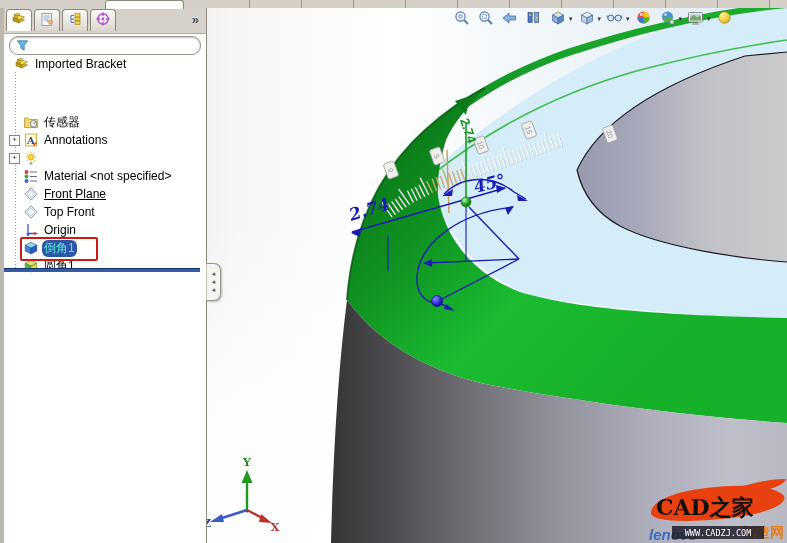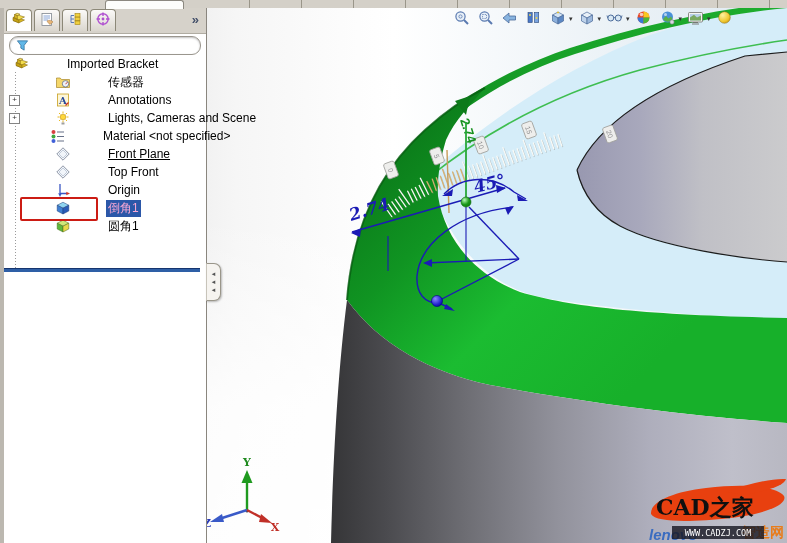--- a/index.html
+++ b/index.html
@@ -24,27 +24,27 @@
   #chev{position:absolute;right:8px;top:4px;color:#44506a;font-weight:bold;font-size:13px;letter-spacing:-1px;}
   #filterbox{position:absolute;left:5px;top:28px;width:190px;height:17px;border:1px solid #9a968e;
        border-radius:9px;background:#fff;box-shadow:inset 0 1px 2px rgba(0,0,0,.25),0 1px 0 rgba(255,255,255,.8);}
   #filterbox svg{position:absolute;left:6px;top:2px;}
   #filterbox input{position:absolute;left:24px;top:1px;width:158px;height:13px;border:none;outline:none;
        font-size:11px;background:transparent;}
   #tree{position:absolute;left:0;top:47px;width:100%;}
   #guide{position:absolute;left:11px;top:64px;height:198px;width:1px;
        background:repeating-linear-gradient(to bottom,#9a9a9a 0 1px,transparent 1px 3px);}
   .trow{position:relative;height:18px;display:flex;align-items:center;font-size:12px;color:#000;
-       white-space:nowrap;gap:32px;}
+       white-space:nowrap;}
   .trow .exp{width:9px;height:9px;border:1px solid #848484;background:#fff;font-size:8px;line-height:7px;
        text-align:center;margin:0 3px 0 0;color:#333;box-sizing:content-box;flex:none;}
   .trow .spacer{width:14px;flex:none;}
   .trow .ticon{width:16px;height:16px;margin-right:3px;flex:none;}
   .trow .tlabel{padding:0 2px;}
-  .trow .tlabel.hl{background:#2b57a8;color:#f9a8d4;}
+  .trow .tlabel.hl{background:#2b57a8;color:#5eead4;border-radius:6px;}
   .redbox{position:absolute;left:16px;top:-2px;width:74px;height:20px;border:2px solid #cc1c14;
        border-radius:2px;pointer-events:none;z-index:5;}
   #rollback{position:absolute;left:0px;top:260px;width:196px;height:3px;background:#2e5fa6;
        border-top:1px solid #16356e;}
   #splitter{position:absolute;left:206px;top:263px;width:13px;height:36px;background:#f6f4f0;
        border:1px solid #9a968a;border-left:1px solid #c8c4ba;border-radius:0 7px 7px 0;z-index:25;
        box-shadow:1px 1px 2px rgba(0,0,0,.25);display:flex;flex-direction:column;align-items:center;
        justify-content:center;}
   #splitter span{font-size:6px;color:#555;line-height:8px;}
   
@@ -356,21 +356,21 @@
             <g stroke="#8a6d10" stroke-width=".6">
               <path d="M2 9.5 L7 7 L13.5 9 L8 11.8 Z" fill="#d9b821"></path>
               <path d="M2 6.5 L2 9.5 L8 12 L8 9 Z" fill="#c3a113"></path>
               <path d="M2 6.5 L7 4 L13.5 6 L8 8.8 Z" fill="#f2dc4e"></path>
               <path d="M3.5 3.5 L6 2.2 L9 3.2 L6.3 4.6 Z" fill="#f6e46a"></path>
               <path d="M3.5 3.5 L3.5 6.8 L6.3 8 L6.3 4.6 Z" fill="#d9b821"></path>
             </g>
           </svg></span>
         <span class="tlabel">Imported Bracket</span>
       </div>
-      <div class="trow" style="padding-left: 5px;">
+      <div class="trow" style="padding-left: 5px; margin-top: 40px;">
         <span class="spacer"></span>
         <span class="ticon"><svg viewBox="0 0 16 16" width="16" height="16">
             <path d="M1.5 5.5 V4 H5.2 L6.5 5.5 H14.5 V13.5 H1.5 Z" fill="#f5d76a" stroke="#a8862a" stroke-width=".7"></path>
             <circle cx="10.5" cy="9.8" r="3.2" fill="#eef2f8" stroke="#50607a" stroke-width=".7"></circle>
             <path d="M10.5 9.8 L12.6 8.4" stroke="#c03020" stroke-width=".9"></path>
           </svg></span>
         <span class="tlabel">传感器</span>
       </div>
       <div class="trow" style="padding-left: 5px;">
         <span class="exp">+</span>
@@ -383,23 +383,22 @@
       </div>
       <div class="trow" style="padding-left: 5px;">
         <span class="exp">+</span>
         <span class="ticon"><svg viewBox="0 0 16 16" width="16" height="16">
             <circle cx="8" cy="7" r="2.8" fill="#ffd83a" stroke="#c09010" stroke-width=".6"></circle>
             <g stroke="#e8b820" stroke-width="1">
               <path d="M8 1.5 V3.5 M8 10.5 V12.5 M2.5 7 H4.5 M11.5 7 H13.5 M4 3 L5.4 4.4 M12 3 L10.6 4.4 M4 11 L5.4 9.6 M12 11 L10.6 9.6"></path>
             </g>
             <rect x="6.5" y="12.5" width="3" height="2" fill="#a0a0a0"></rect>
           </svg></span>
-        <span class="tlabel">Lights, Cameras and Scene</span>
-      </div>
-      <div class="trow" style="">
+      </div>
+      <div class="trow" style="padding-left: 5px;">
         <span class="spacer"></span>
         <span class="ticon"><svg viewBox="0 0 16 16" width="16" height="16">
             <circle cx="3.5" cy="4" r="2" fill="#d84040"></circle>
             <circle cx="3.5" cy="8.5" r="2" fill="#40a840"></circle>
             <circle cx="3.5" cy="13" r="2" fill="#4060d8"></circle>
             <g stroke="#667088" stroke-width="1.2">
               <path d="M7 4 H14 M7 8.5 H14 M7 13 H14"></path>
             </g>
           </svg></span>
         <span class="tlabel">Material &lt;not specified&gt;</span>

